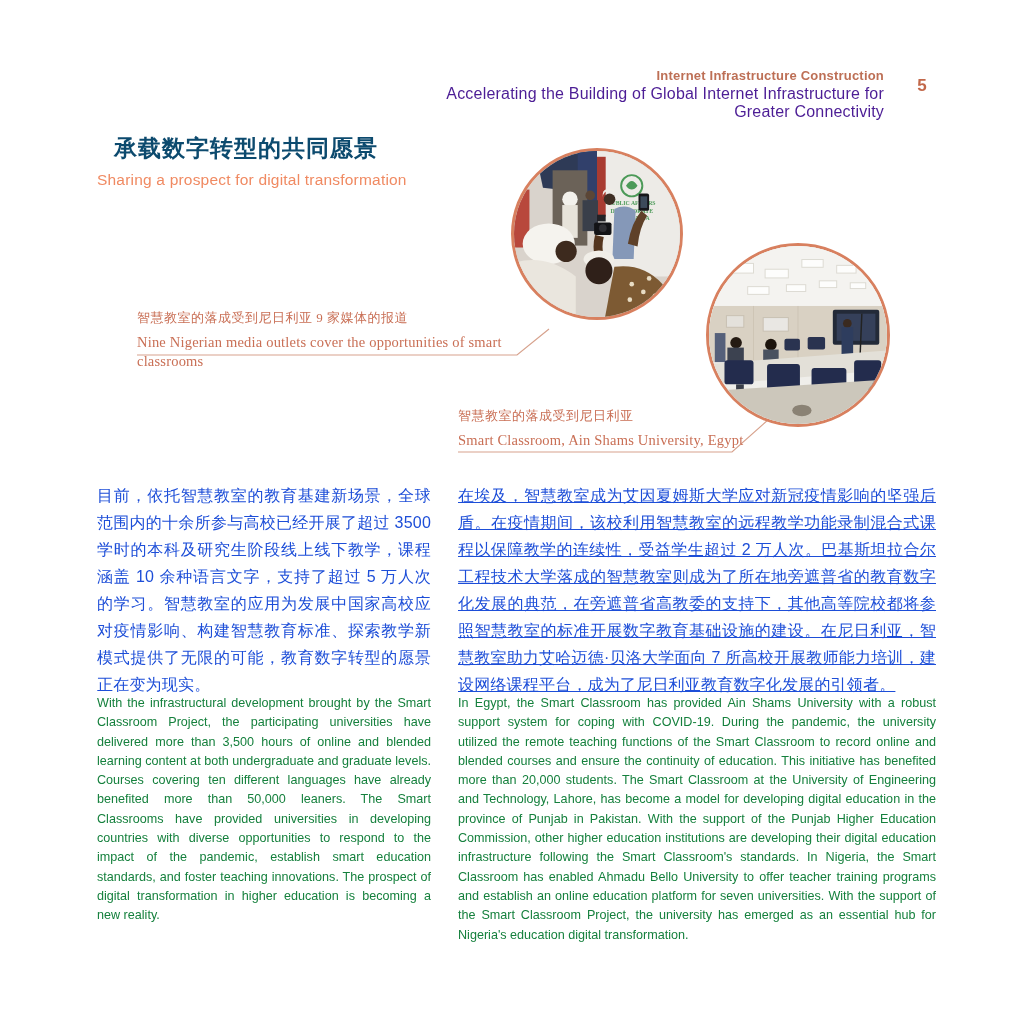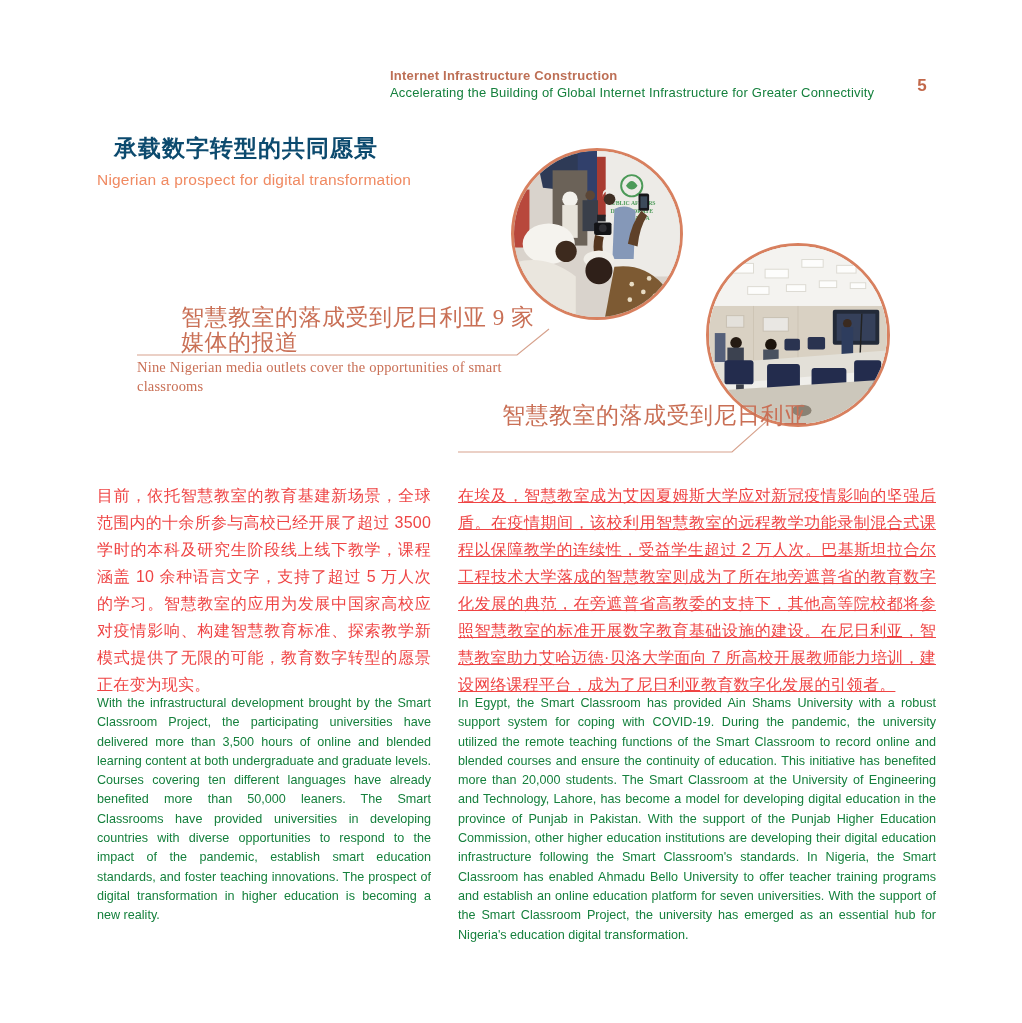--- a/index.html
+++ b/index.html
@@ -1,22 +1,22 @@
 <!DOCTYPE html>
 <html><head>
 <meta charset="utf-8">
 <style>
   html,body{margin:0;padding:0;background:#ffffff;}
   .page{position:relative;width:1022px;height:1023px;background:#ffffff;overflow:hidden;
         font-family:"Liberation Sans","DejaVu Sans",sans-serif;}
 
   
-  .header-lines{position:absolute;top:68px;left:390px;width:494px;}
+  .header-lines{position:absolute;top:68px;left:390px;width:494px;text-align:right;}
   .hline1{font-size:13px;font-weight:700;color:#bd6f55;letter-spacing:.2px;}
-  .hline2{font-size:13px;font-weight:400;color:#15803d;margin-top:2px;letter-spacing:.2px;}
+  .hline2{font-size:16px;font-weight:400;color:#4c1d95;margin-top:2px;letter-spacing:.2px;}
   .pagenum{position:absolute;top:76px;left:908px;width:28px;text-align:center;
            font-size:17px;font-weight:700;color:#c2684a;}
 
   
   .title-zh{position:absolute;top:133px;left:114px;font-size:23px;font-weight:800;
             color:#0c4a6e;letter-spacing:1px;}
   .title-en{position:absolute;top:171px;left:97px;font-size:15.5px;font-weight:400;
             color:#f08a62;letter-spacing:.2px;}
 
   
@@ -27,25 +27,25 @@
   .circle{position:absolute;margin:0;border-radius:50%;overflow:hidden;box-sizing:border-box;
           border:3px solid #d8805f;background:#e8e4de;}
   .circle svg{display:block;width:100%;height:100%;}
   .c1{left:511px;top:148px;width:172px;height:172px;}
   .c2{left:706px;top:243px;width:184px;height:184px;}
 
   
   .caption{position:absolute;font-family:"Liberation Serif","DejaVu Serif",serif;color:#c96f55;}
   .cap1{left:137px;top:305px;width:410px;}
   .cap2{left:458px;top:403px;width:380px;}
-  .cap-zh{font-size:23px;letter-spacing:.5px;line-height:25px;margin-left:44px;}
+  .cap-zh{font-size:13px;letter-spacing:.5px;line-height:25px;}
   .cap-en{font-size:14.5px;letter-spacing:.2px;margin-top:3px;line-height:19px;}
 
   
-  .zh{position:absolute;margin:0;font-size:16px;line-height:27px;color:#ef4444;
+  .zh{position:absolute;margin:0;font-size:16px;line-height:27px;color:#1d4ed8;
       text-align:justify;letter-spacing:.2px;}
   .en{position:absolute;margin:0;font-size:12.6px;line-height:19.3px;color:#15803d;
       text-align:justify;}
   .left-zh{left:97px;top:482px;width:334px;}
   .left-en{left:97px;top:694px;width:334px;}
   .right-zh{left:458px;top:482px;width:478px;text-decoration:underline;}
   .right-en{left:458px;top:694px;width:478px;}
 
   .sign-text{font-family:"Liberation Serif","DejaVu Serif",serif;font-weight:700;}
 </style>
@@ -54,21 +54,21 @@
 
 <div class="page">
 
   <div class="header-lines">
     <div class="hline1">Internet Infrastructure Construction</div>
     <div class="hline2">Accelerating the Building of Global Internet Infrastructure for Greater Connectivity</div>
   </div>
   <div class="pagenum">5</div>
 
   <div class="title-zh">承载数字转型的共同愿景</div>
-  <div class="title-en">Nigerian a prospect for digital transformation</div>
+  <div class="title-en">Sharing a prospect for digital transformation</div>
 
   <svg class="connectors" aria-hidden="true">
     <polyline points="137,355 517,355 549,329"></polyline>
     <polyline points="458,452 732,452 769,419"></polyline>
   </svg>
 
   <figure class="circle c1">
     <svg viewBox="0 0 172 172">
       <rect x="0" y="0" width="172" height="172" fill="#d9d3cc"></rect>
       <rect x="86" y="0" width="86" height="130" fill="#edebe7"></rect>
@@ -165,20 +165,21 @@
     </svg>
   </figure>
 
   <div class="caption cap1">
     <div class="cap-zh">智慧教室的落成受到尼日利亚 9 家媒体的报道</div>
     <div class="cap-en">Nine Nigerian media outlets cover the opportunities of smart classrooms</div>
   </div>
 
   <div class="caption cap2">
     <div class="cap-zh">智慧教室的落成受到尼日利亚</div>
+    <div class="cap-en">Smart Classroom, Ain Shams University, Egypt</div>
   </div>
 
   <p class="zh left-zh">目前，依托智慧教室的教育基建新场景，全球范围内的十余所参与高校已经开展了超过 3500 学时的本科及研究生阶段线上线下教学，课程涵盖 10 余种语言文字，支持了超过 5 万人次的学习。智慧教室的应用为发展中国家高校应对疫情影响、构建智慧教育标准、探索教学新模式提供了无限的可能，教育数字转型的愿景正在变为现实。</p>
   <p class="en left-en">With the infrastructural development brought by the Smart Classroom Project, the participating universities have delivered more than 3,500 hours of online and blended learning content at both undergraduate and graduate levels. Courses covering ten different languages have already benefited more than 50,000 leaners. The Smart Classrooms have provided universities in developing countries with diverse opportunities to respond to the impact of the pandemic, establish smart education standards, and foster teaching innovations. The prospect of digital transformation in higher education is becoming a new reality.</p>
   <p class="zh right-zh">在埃及，智慧教室成为艾因夏姆斯大学应对新冠疫情影响的坚强后盾。在疫情期间，该校利用智慧教室的远程教学功能录制混合式课程以保障教学的连续性，受益学生超过 2 万人次。巴基斯坦拉合尔工程技术大学落成的智慧教室则成为了所在地旁遮普省的教育数字化发展的典范，在旁遮普省高教委的支持下，其他高等院校都将参照智慧教室的标准开展数字教育基础设施的建设。在尼日利亚，智慧教室助力艾哈迈德·贝洛大学面向 7 所高校开展教师能力培训，建设网络课程平台，成为了尼日利亚教育数字化发展的引领者。</p>
   <p class="en right-en">In Egypt, the Smart Classroom has provided Ain Shams University with a robust support system for coping with COVID-19. During the pandemic, the university utilized the remote teaching functions of the Smart Classroom to record online and blended courses and ensure the continuity of education. This initiative has benefited more than 20,000 students. The Smart Classroom at the University of Engineering and Technology, Lahore, has become a model for developing digital education in the province of Punjab in Pakistan. With the support of the Punjab Higher Education Commission, other higher education institutions are developing their digital education infrastructure following the Smart Classroom's standards. In Nigeria, the Smart Classroom has enabled Ahmadu Bello University to offer teacher training programs and establish an online education platform for seven universities. With the support of the Smart Classroom Project, the university has emerged as an essential hub for Nigeria's education digital transformation.</p>
 
 </div>
 
 </body></html>

